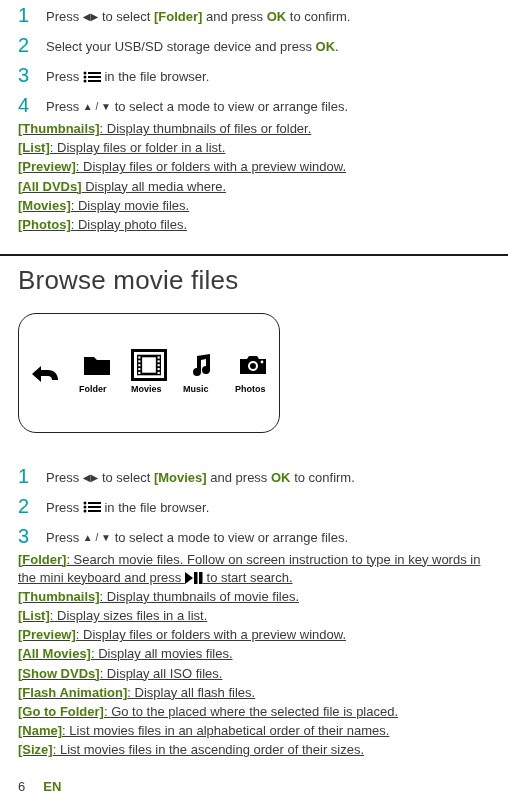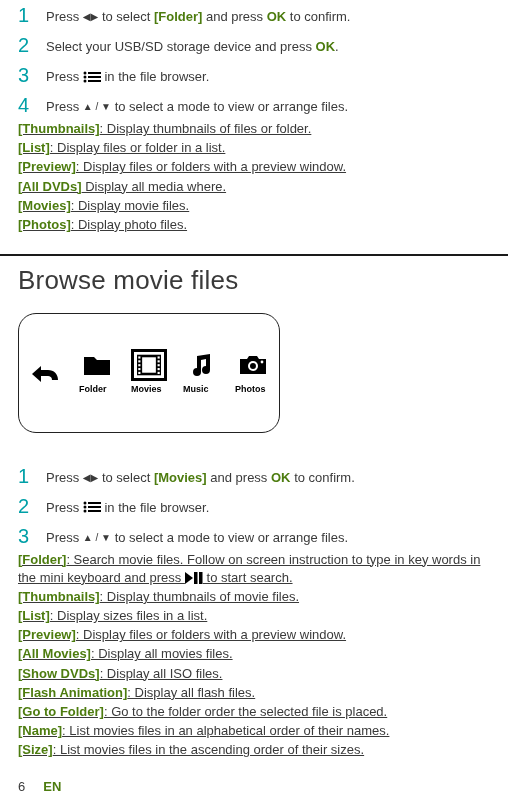--- a/index.html
+++ b/index.html
@@ -269,21 +269,21 @@
           <rect x="14" y="0" width="3.5" height="12" fill="#000"></rect>
         </svg>
       </span><span> to start search.</span>
   </div>
   <div class="desc-line"><span class="b">[Thumbnails]</span><span>: Display thumbnails of movie files.</span></div>
   <div class="desc-line"><span class="b">[List]</span><span>: Display sizes files in a list.</span></div>
   <div class="desc-line"><span class="b">[Preview]</span><span>: Display files or folders with a preview window.</span></div>
   <div class="desc-line"><span class="b">[All Movies]</span><span>: Display all movies files.</span></div>
   <div class="desc-line"><span class="b">[Show DVDs]</span><span>: Display all ISO files.</span></div>
   <div class="desc-line"><span class="b">[Flash Animation]</span><span>: Display all flash files.</span></div>
-  <div class="desc-line"><span class="b">[Go to Folder]</span><span>: Go to the folder order the selected file is placed.</span></div>
+  <div class="desc-line"><span class="b">[Go to Folder]</span><span>: Go to the placed where the selected file is placed.</span></div>
   <div class="desc-line"><span class="b">[Name]</span><span>: List movies files in an alphabetical order of their names.</span></div>
   <div class="desc-line"><span class="b">[Size]</span><span>: List movies files in the ascending order of their sizes.</span></div>
 
   <div class="pg-footer">
     <span>6</span>&nbsp;&nbsp;&nbsp;&nbsp;&nbsp;<span class="b">EN</span>
   </div>
 
 </div>
 
 </body></html>

